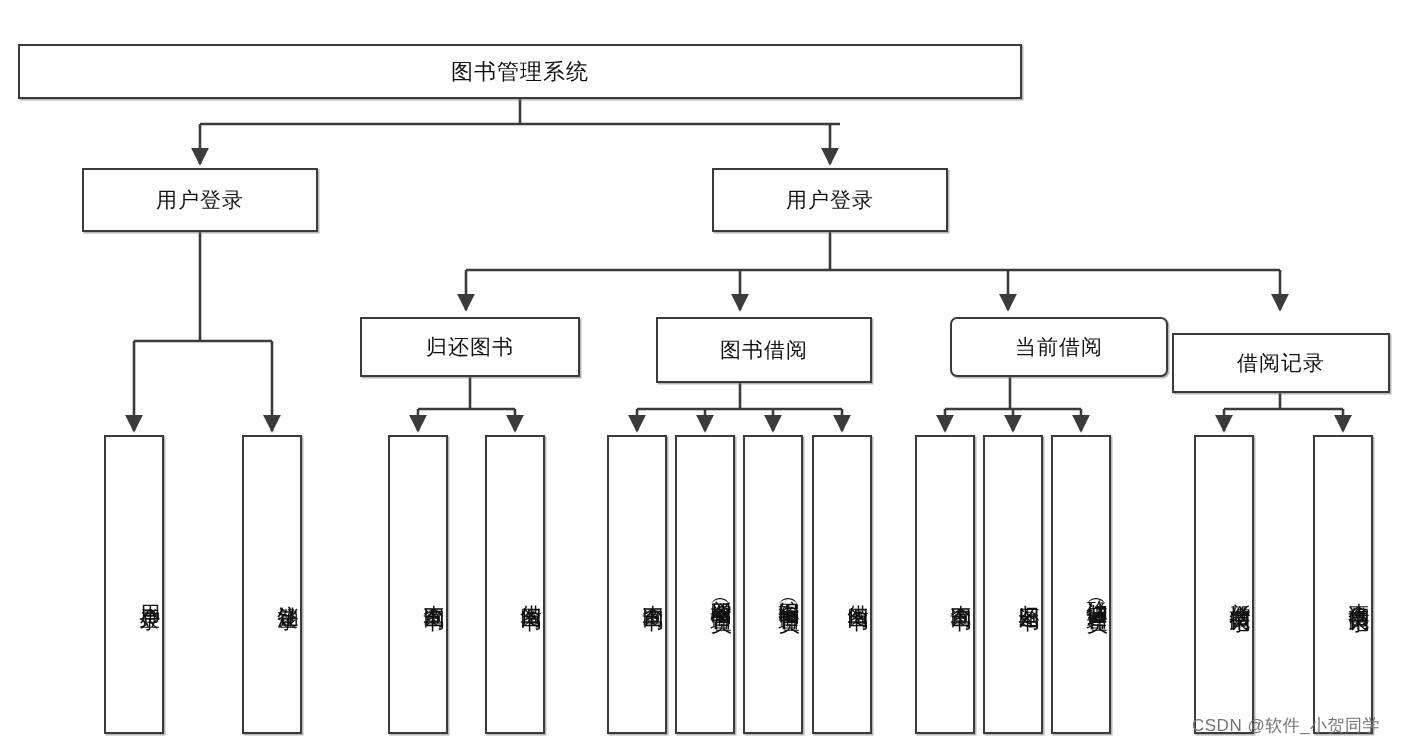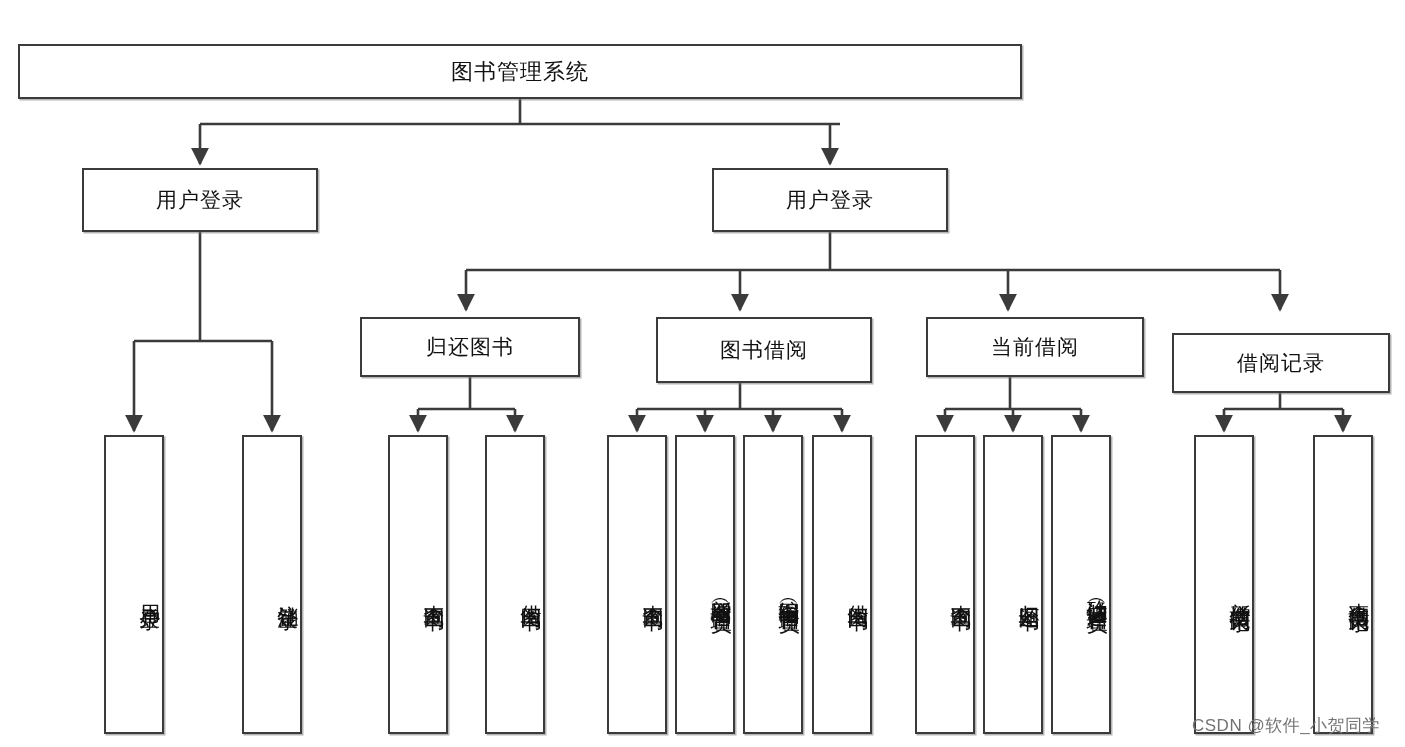--- a/index.html
+++ b/index.html
@@ -136,21 +136,21 @@
   <div class="node horiz" style="left:712px; top:168px; width:236px; height:64px;">
     <span>用户登录</span>
   </div>
 
   <div class="node horiz" style="left:360px; top:317px; width:220px; height:60px;">
     <span>归还图书</span>
   </div>
   <div class="node horiz" style="left:656px; top:317px; width:216px; height:66px;">
     <span>图书借阅</span>
   </div>
-  <div class="node horiz" style="left:926px; top:317px; width:218px; height:60px;">
+  <div class="node horiz" style="left:950px; top:317px; width:218px; height:60px;border-radius:7px;">
     <span>当前借阅</span>
   </div>
   <div class="node horiz" style="left:1172px; top:333px; width:218px; height:60px;">
     <span>借阅记录</span>
   </div>
 
   <div class="node leaf" style="left:104px; top:435px; width:60px; height:299px;">
     <span>用户登录</span>
   </div>
   <div class="node leaf" style="left:242px; top:435px; width:60px; height:299px;">

